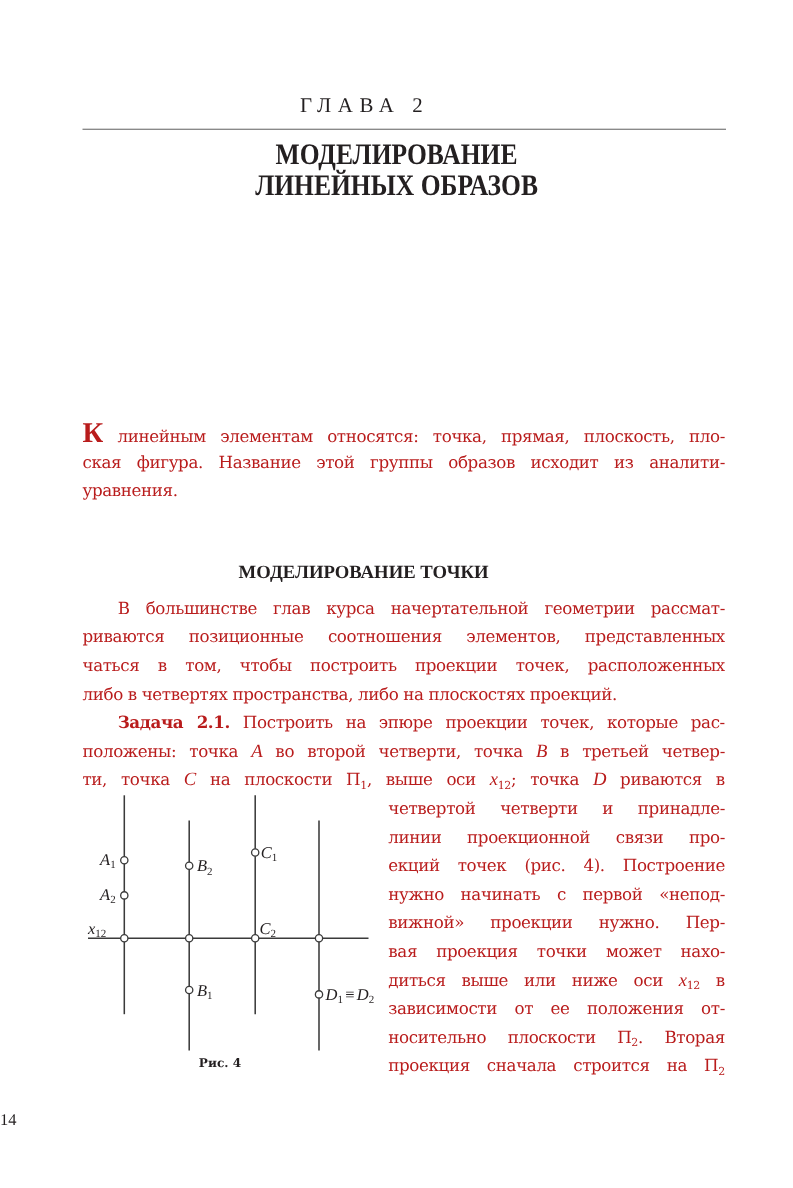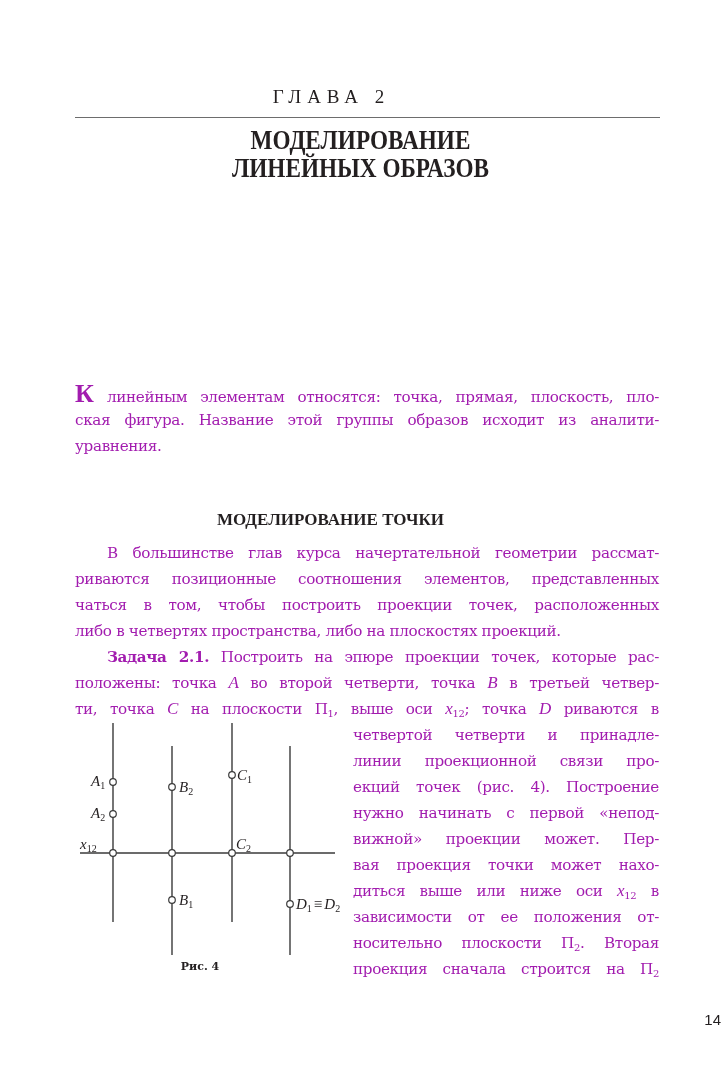--- a/index.html
+++ b/index.html
@@ -13,21 +13,21 @@
     font-family:"Liberation Serif", serif; font-size:19px; letter-spacing:6px; color:#231f20;
   }
   #chapter-rule { left:75px; width:585px; top:117px; height:0; border-top:1.5px solid #6d6d6d; }
   #chapter-title {
     left:0; width:721px; top:126px; text-align:center;
     font-family:"Liberation Serif", serif; font-weight:bold; font-size:27px; line-height:28px;
     transform:scaleX(0.86); transform-origin:center;
   }
   .body-text {
     left:75px; width:584px; font-family:"DejaVu Serif", serif; font-size:15.2px; line-height:26px;
-    text-align:justify; letter-spacing:-0.35px; color:#a21caf;
+    text-align:justify; letter-spacing:-0.35px; color:#b91c1c;
   }
   .line { display:block; text-align:justify; text-align-last:justify; white-space:nowrap; height:26px; }
   .line.last { text-align-last:left; }
   .indent { padding-left:32px; }
   #intro { top:381px; }
   .dropcap { font-family:"Liberation Serif", serif; font-weight:bold; font-size:26px; letter-spacing:0; }
   #section-title {
     left:0; width:661px; top:510px; text-align:center;
     font-family:"Liberation Serif", serif; font-weight:bold; font-size:17px;
   }
@@ -37,22 +37,22 @@
   b.task { font-weight:bold; }
   i { font-style:italic; font-family:"Liberation Serif", serif; font-size:17px; }
   sub { font-size:10px; vertical-align:-3px; line-height:0; }
   #figure { left:0; top:0; width:721px; height:1080px; pointer-events:none; }
   #figure text { font-family:"Liberation Serif", serif; fill:#231f20; }
   #fig-caption {
     left:150px; width:100px; top:960px; text-align:center;
     font-family:"DejaVu Serif", serif; font-weight:bold; font-size:11px;
   }
   #page-number {
-    left:0; width:721px; top:1011px; text-align:right;
-    font-family:Liberation Sans, sans-serif; font-size:15px; color:#231f20;
+    left:0; width:721px; top:1011px; text-align:left;
+    font-family:Liberation Serif, serif; font-size:15px; color:#231f20;
   }
 </style>
 </head>
 <body>
 
 <div id="chapter-label" class="abs">ГЛАВА 2</div>
 <div id="chapter-rule" class="abs"></div>
 <div id="chapter-title" class="abs">
   <div>МОДЕЛИРОВАНИЕ</div>
   <div>ЛИНЕЙНЫХ ОБРАЗОВ</div>
@@ -77,21 +77,21 @@
   <span class="line indent"><b class="task">Задача 2.1.</b><span> Построить на эпюре проекции точек, которые рас-</span></span>
   <span class="line"><span>положены: точка </span><i>A</i><span> во второй четверти, точка </span><i>B</i><span> в третьей четвер-</span></span>
   <span class="line"><span>ти, точка </span><i>C</i><span> на плоскости П</span><sub>1</sub><span>, выше оси </span><i>x</i><sub>12</sub><span>; точка </span><i>D</i><span> риваются в</span></span>
 </div>
 
 <div id="side-text" class="abs body-text">
   <span class="line">четвертой четверти и принадле-</span>
   <span class="line">линии проекционной связи про-</span>
   <span class="line">екций точек (рис. 4). Построение</span>
   <span class="line">нужно начинать с первой «непод-</span>
-  <span class="line">вижной» проекции может. Пер-</span>
+  <span class="line">вижной» проекции нужно. Пер-</span>
   <span class="line">вая проекция точки может нахо-</span>
   <span class="line"><span>диться выше или ниже оси </span><i>x</i><sub>12</sub><span> в</span></span>
   <span class="line">зависимости от ее положения от-</span>
   <span class="line"><span>носительно плоскости П</span><sub>2</sub><span>. Вторая</span></span>
   <span class="line"><span>проекция сначала строится на П</span><sub>2</sub></span>
 </div>
 
 <svg id="figure" class="abs" width="721" height="1080" viewBox="0 0 721 1080">
   <g stroke="#3a3a3a" stroke-width="1.4" fill="none">
     <line x1="113" y1="723" x2="113" y2="922"></line>

